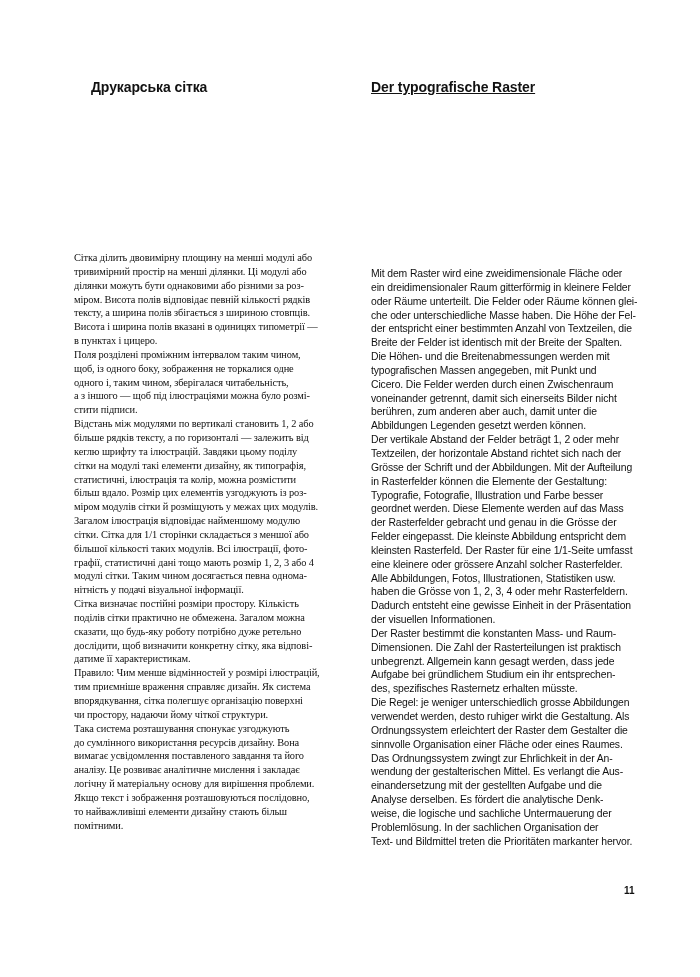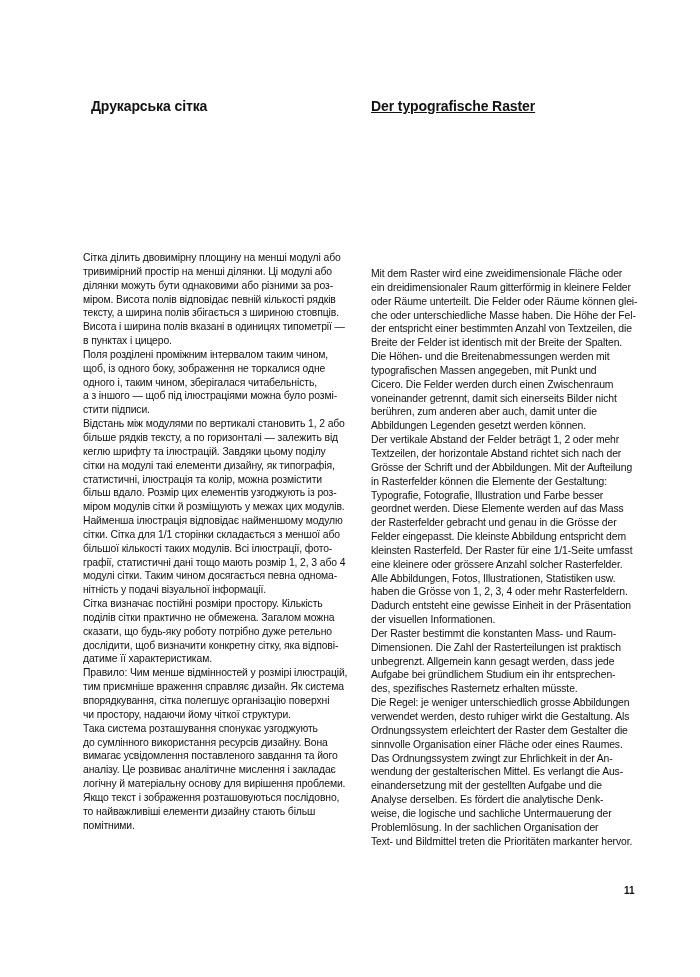--- a/index.html
+++ b/index.html
@@ -1,22 +1,22 @@
 <!DOCTYPE html>
 <html><head>
   <meta charset="utf-8">
   <style>
     html, body { margin: 0; padding: 0; background: #ffffff; }
     body { width: 700px; height: 977px; position: relative; overflow: hidden;
            font-family: "Liberation Sans", sans-serif; color: #111111; }
-    .heading { position: absolute; top: 79px; font-size: 14px; font-weight: bold; letter-spacing: -0.1px; margin-top: 19px; }
+    .heading { position: absolute; top: 79px; font-size: 14px; font-weight: bold; letter-spacing: -0.1px; }
     #h-left { left: 91px; }
     #h-right { left: 371px; text-decoration: underline; }
     .col { position: absolute; top: 251px; font-size: 10.4px; line-height: 13.85px; letter-spacing: -0.12px; }
-    #col-left { left: 83px; width: 270px; }
+    #col-left { left: 74px; width: 270px; font-family: Liberation Serif, serif; }
     #col-right { left: 371px; width: 275px; margin-top: 16px; }
     .line { display: block; white-space: nowrap; }
     .page-num { position: absolute; left: 624px; top: 885px; font-size: 10px; font-weight: bold; }
   </style>
 </head>
 <body>
 
 <div id="h-left" class="heading">Друкарська сітка</div>
 <div id="h-right" class="heading">Der typografische Raster</div>
 
@@ -33,21 +33,21 @@
     <span class="line">одного і, таким чином, зберігалася читабельність,</span>
     <span class="line">а з іншого — щоб під ілюстраціями можна було розмі-</span>
     <span class="line">стити підписи.</span>
     <span class="line">Відстань між модулями по вертикалі становить 1, 2 або</span>
     <span class="line">більше рядків тексту, а по горизонталі — залежить від</span>
     <span class="line">кеглю шрифту та ілюстрацій. Завдяки цьому поділу</span>
     <span class="line">сітки на модулі такі елементи дизайну, як типографія,</span>
     <span class="line">статистичні, ілюстрація та колір, можна розмістити</span>
     <span class="line">більш вдало. Розмір цих елементів узгоджують із роз-</span>
     <span class="line">міром модулів сітки й розміщують у межах цих модулів.</span>
-    <span class="line">Найменша ілюстрація відповідає найменшому модулю</span>
+    <span class="line">Загалом ілюстрація відповідає найменшому модулю</span>
     <span class="line">сітки. Сітка для 1/1 сторінки складається з меншої або</span>
     <span class="line">більшої кількості таких модулів. Всі ілюстрації, фото-</span>
     <span class="line">графії, статистичні дані тощо мають розмір 1, 2, 3 або 4</span>
     <span class="line">модулі сітки. Таким чином досягається певна однома-</span>
     <span class="line">нітність у подачі візуальної інформації.</span>
     <span class="line">Сітка визначає постійні розміри простору. Кількість</span>
     <span class="line">поділів сітки практично не обмежена. Загалом можна</span>
     <span class="line">сказати, що будь-яку роботу потрібно дуже ретельно</span>
     <span class="line">дослідити, щоб визначити конкретну сітку, яка відпові-</span>
     <span class="line">датиме її характеристикам.</span>

